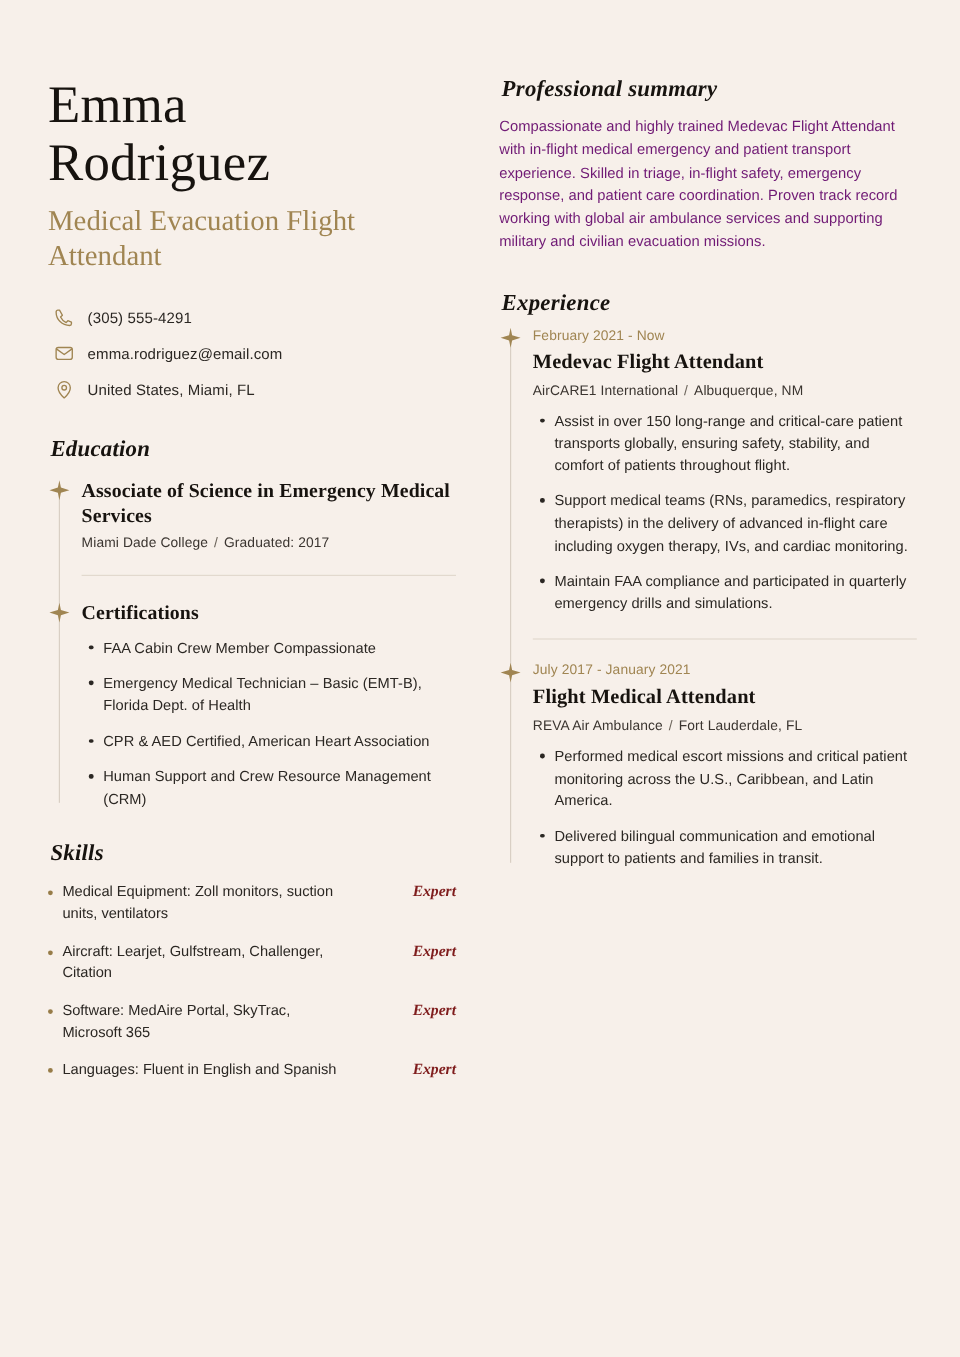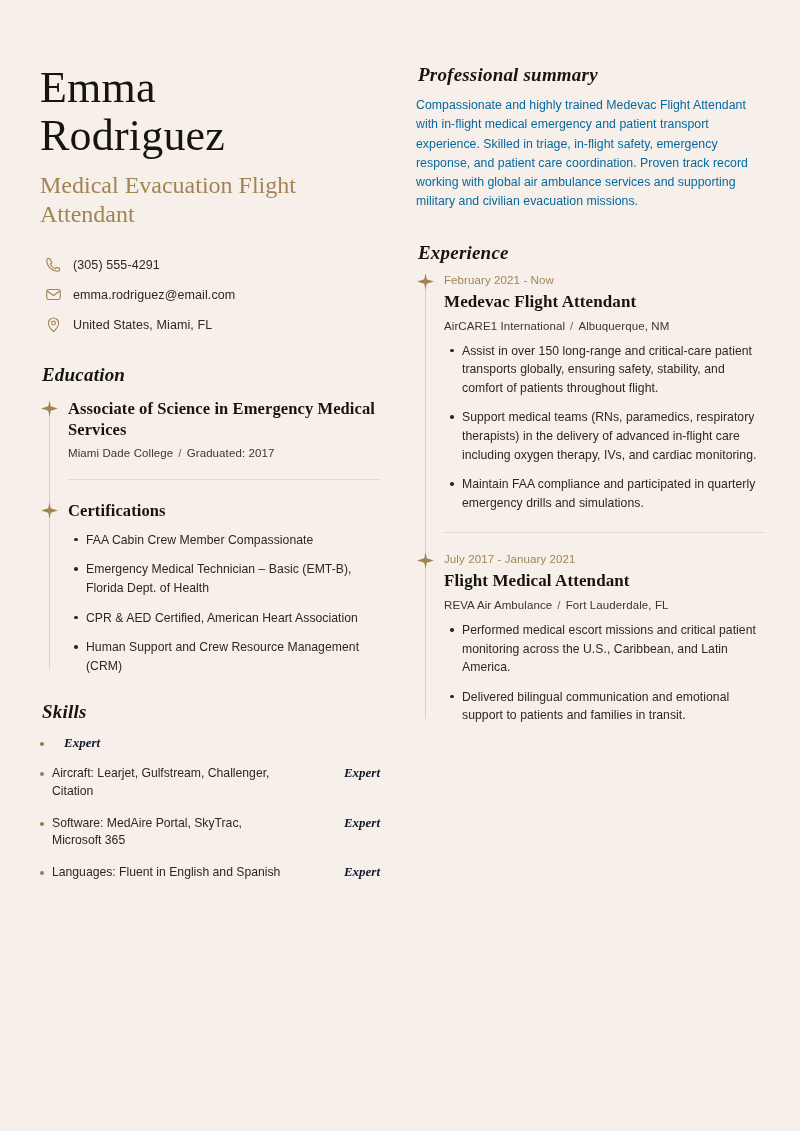--- a/index.html
+++ b/index.html
@@ -192,31 +192,31 @@
     font-size: 12.2px;
     line-height: 1.45;
     color: #2b2723;
     max-width: 230px;
   }
   .skill-level {
     font-family: "Liberation Serif", serif;
     font-style: italic;
     font-weight: 700;
     font-size: 13px;
-    color: #0f172a;
+    color: #7f1d1d;
     flex: 0 0 auto;
     margin-left: 12px;
     white-space: nowrap;
   }
 
   
   .summary-text {
     font-size: 12.3px;
     line-height: 1.57;
-    color: #0369a1;
+    color: #701a75;
     margin: 0 0 30px 0;
     letter-spacing: 0.03px;
   }
   .exp-date {
     font-size: 11.5px;
     color: #a08552;
     margin: 0 0 6px 0;
     letter-spacing: 0.1px;
   }
   .exp-title {
@@ -314,20 +314,21 @@
           <li>Human Support and Crew Resource Management (CRM)</li>
         </ul>
       </div>
 
     </div>
 
     <div class="skills-wrap">
       <div class="sec-head">Skills</div>
 
       <div class="skill-row">
+        <span class="skill-name">Medical Equipment: Zoll monitors, suction units, ventilators</span>
         <span class="skill-level">Expert</span>
       </div>
       <div class="skill-row">
         <span class="skill-name">Aircraft: Learjet, Gulfstream, Challenger, Citation</span>
         <span class="skill-level">Expert</span>
       </div>
       <div class="skill-row">
         <span class="skill-name">Software: MedAire Portal, SkyTrac, Microsoft 365</span>
         <span class="skill-level">Expert</span>
       </div>

